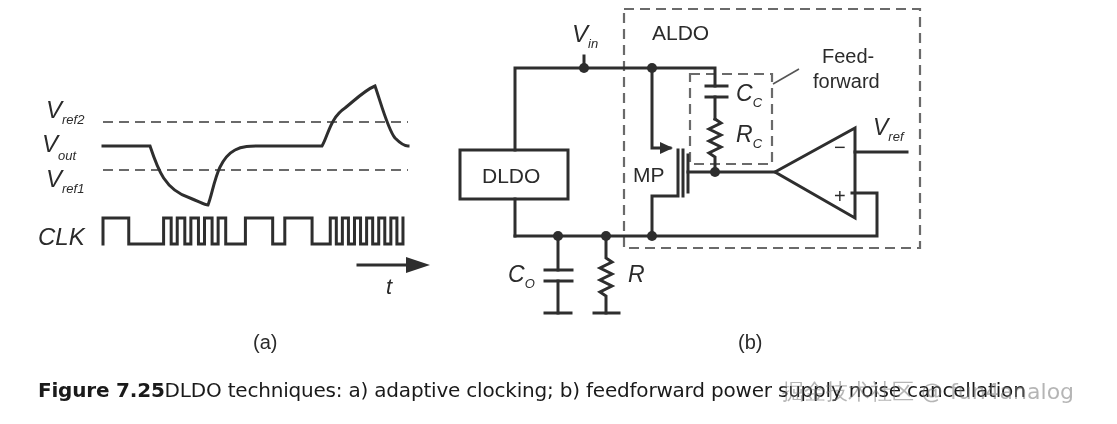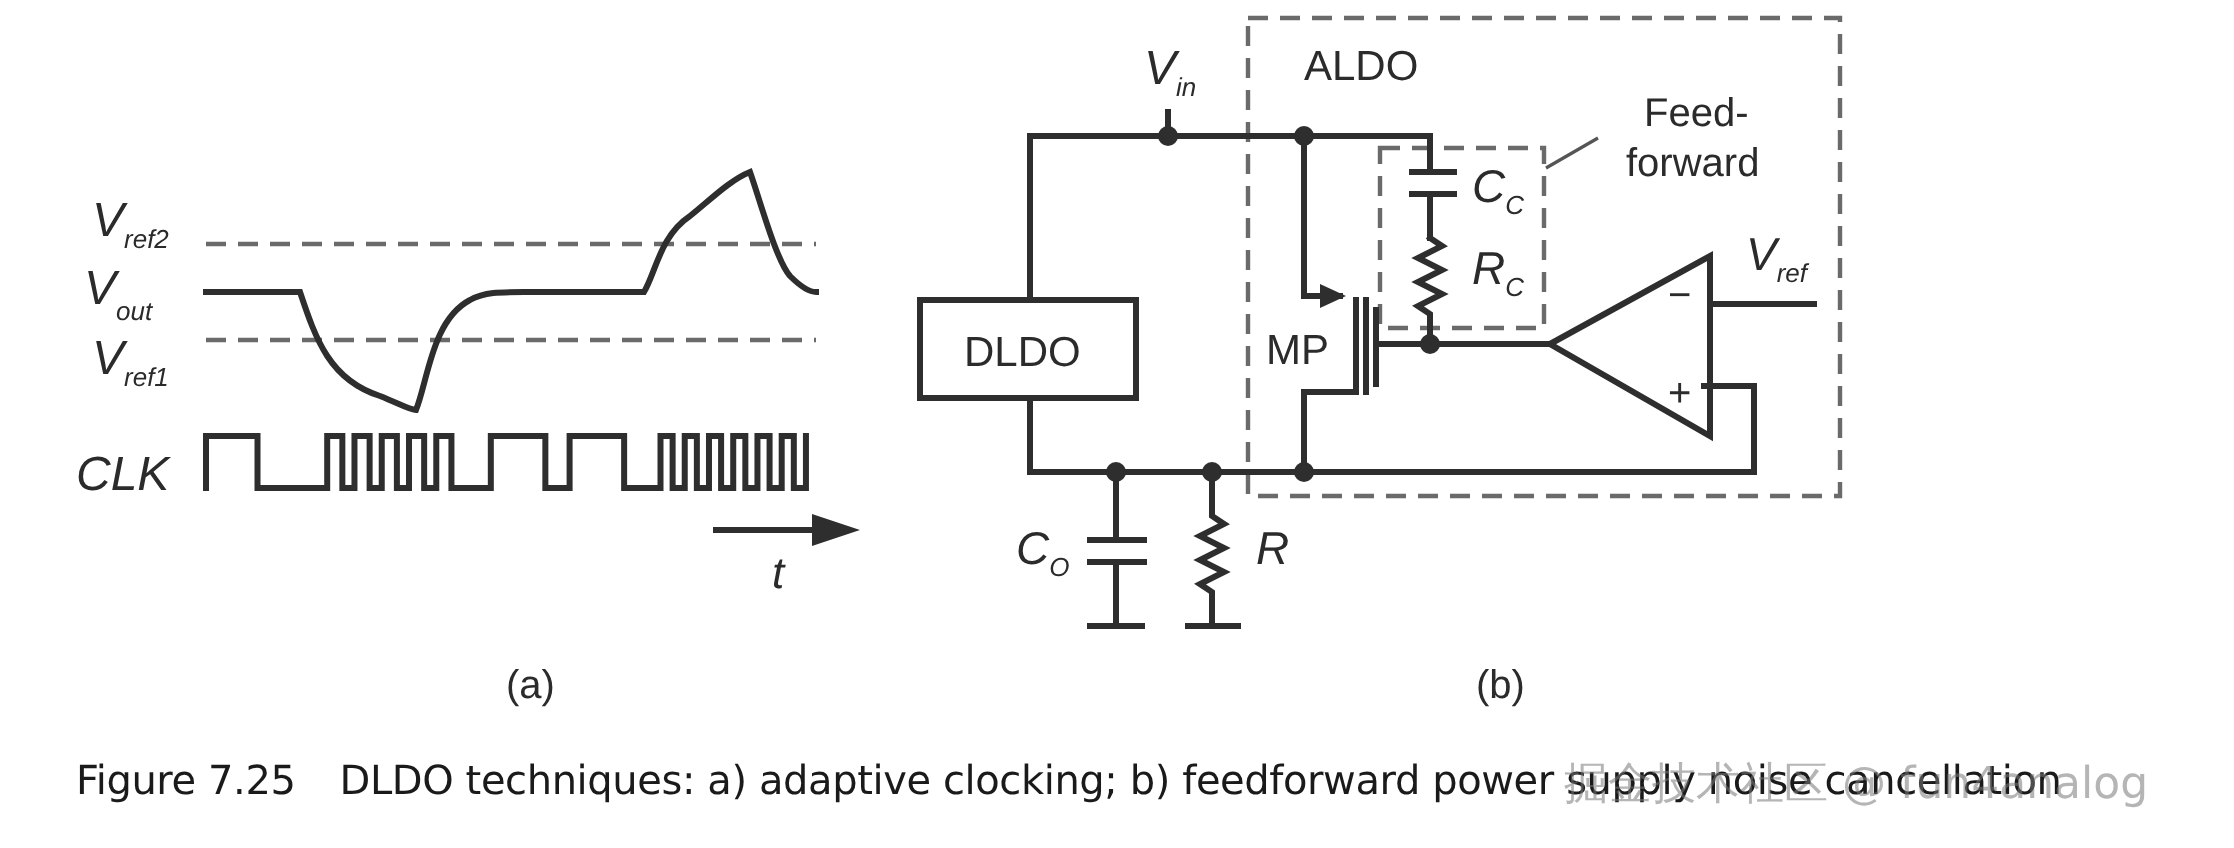--- a/index.html
+++ b/index.html
@@ -9,21 +9,21 @@
   .ital { font-style: italic; }
   .wire { stroke: #2e2e2e; stroke-width: 3; fill: none; stroke-linecap: square; }
   .thin { stroke: #555; stroke-width: 1.6; fill: none; }
   .dash { stroke: #6a6a6a; stroke-width: 2.2; fill: none; stroke-dasharray: 10 6; }
   .dot { fill: #2e2e2e; }
   .caption {
     position: absolute; left: 38px; top: 378px; height: 34px;
     font-family: "DejaVu Sans", sans-serif; font-size: 20px; color: #1a1a1a;
     white-space: nowrap; letter-spacing: -0.2px;
   }
-  .caption .num { font-weight: normal; margin-right: 22px; }
+  .caption .num { font-weight: bold; }
   .watermark {
     position: absolute; left: 782px; top: 377px;
     font-family: "DejaVu Sans", sans-serif; font-size: 22px;
     color: rgba(120,120,120,0.55); white-space: nowrap;
   }
 </style>
 </head>
 <body>
 
 <svg id="fig" viewBox="0 0 1117 424" xmlns="http://www.w3.org/2000/svg">

